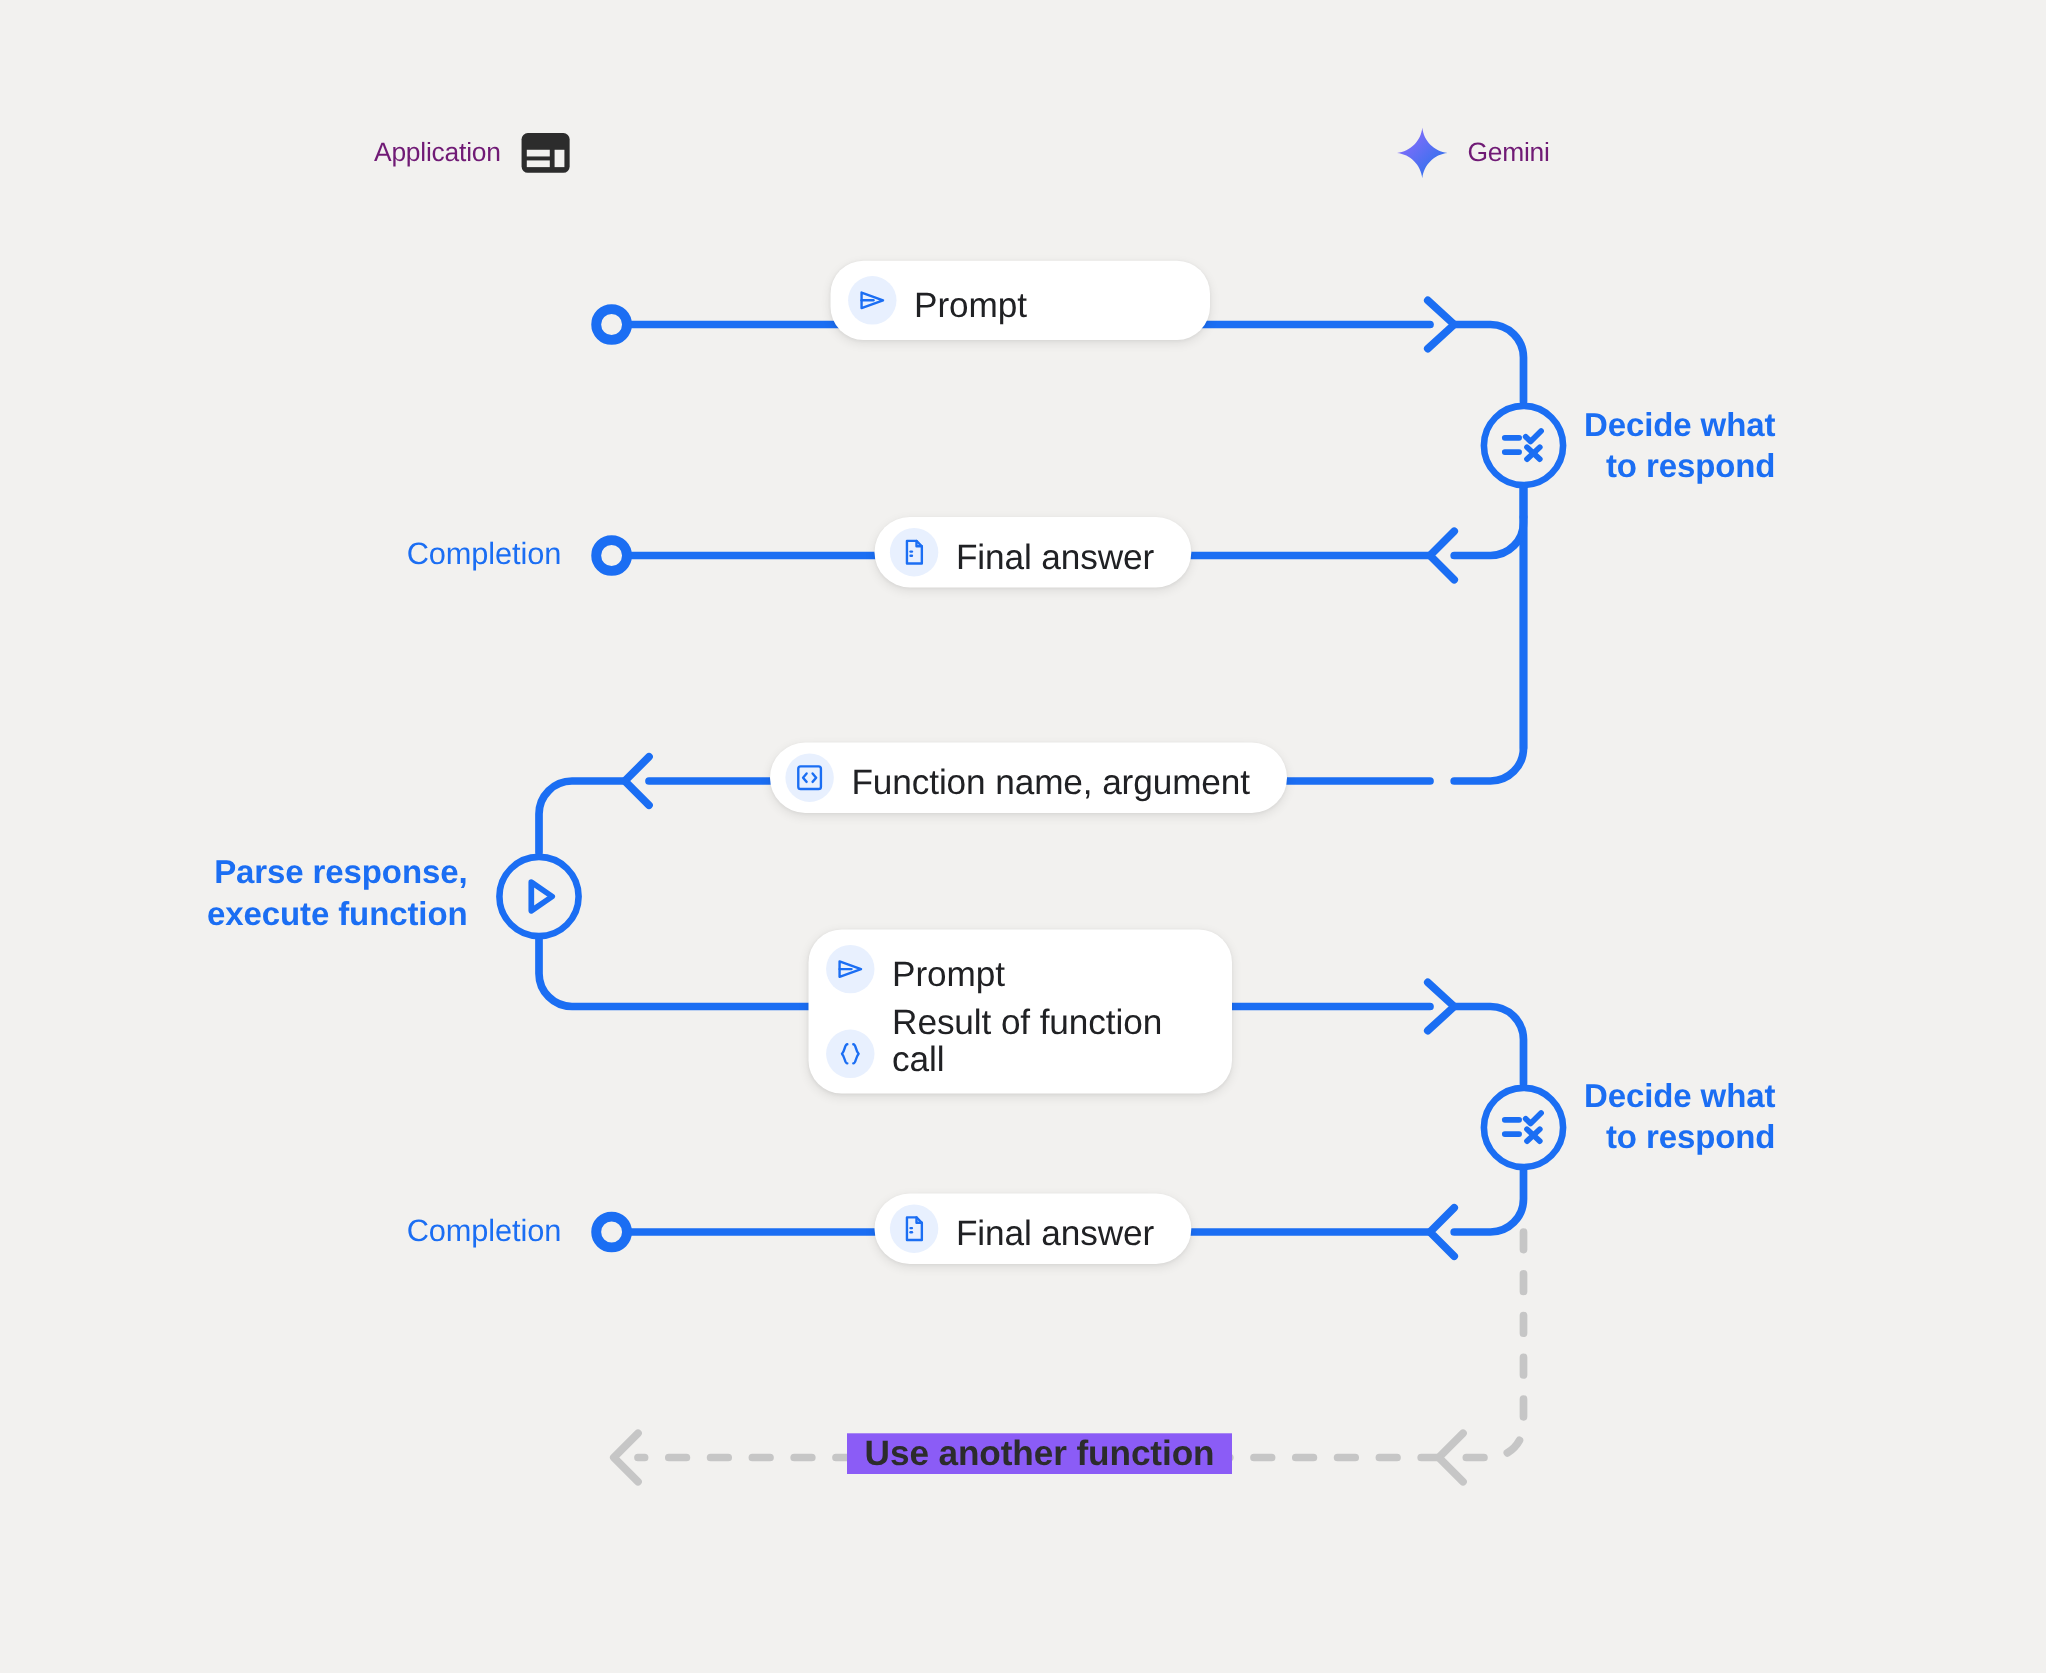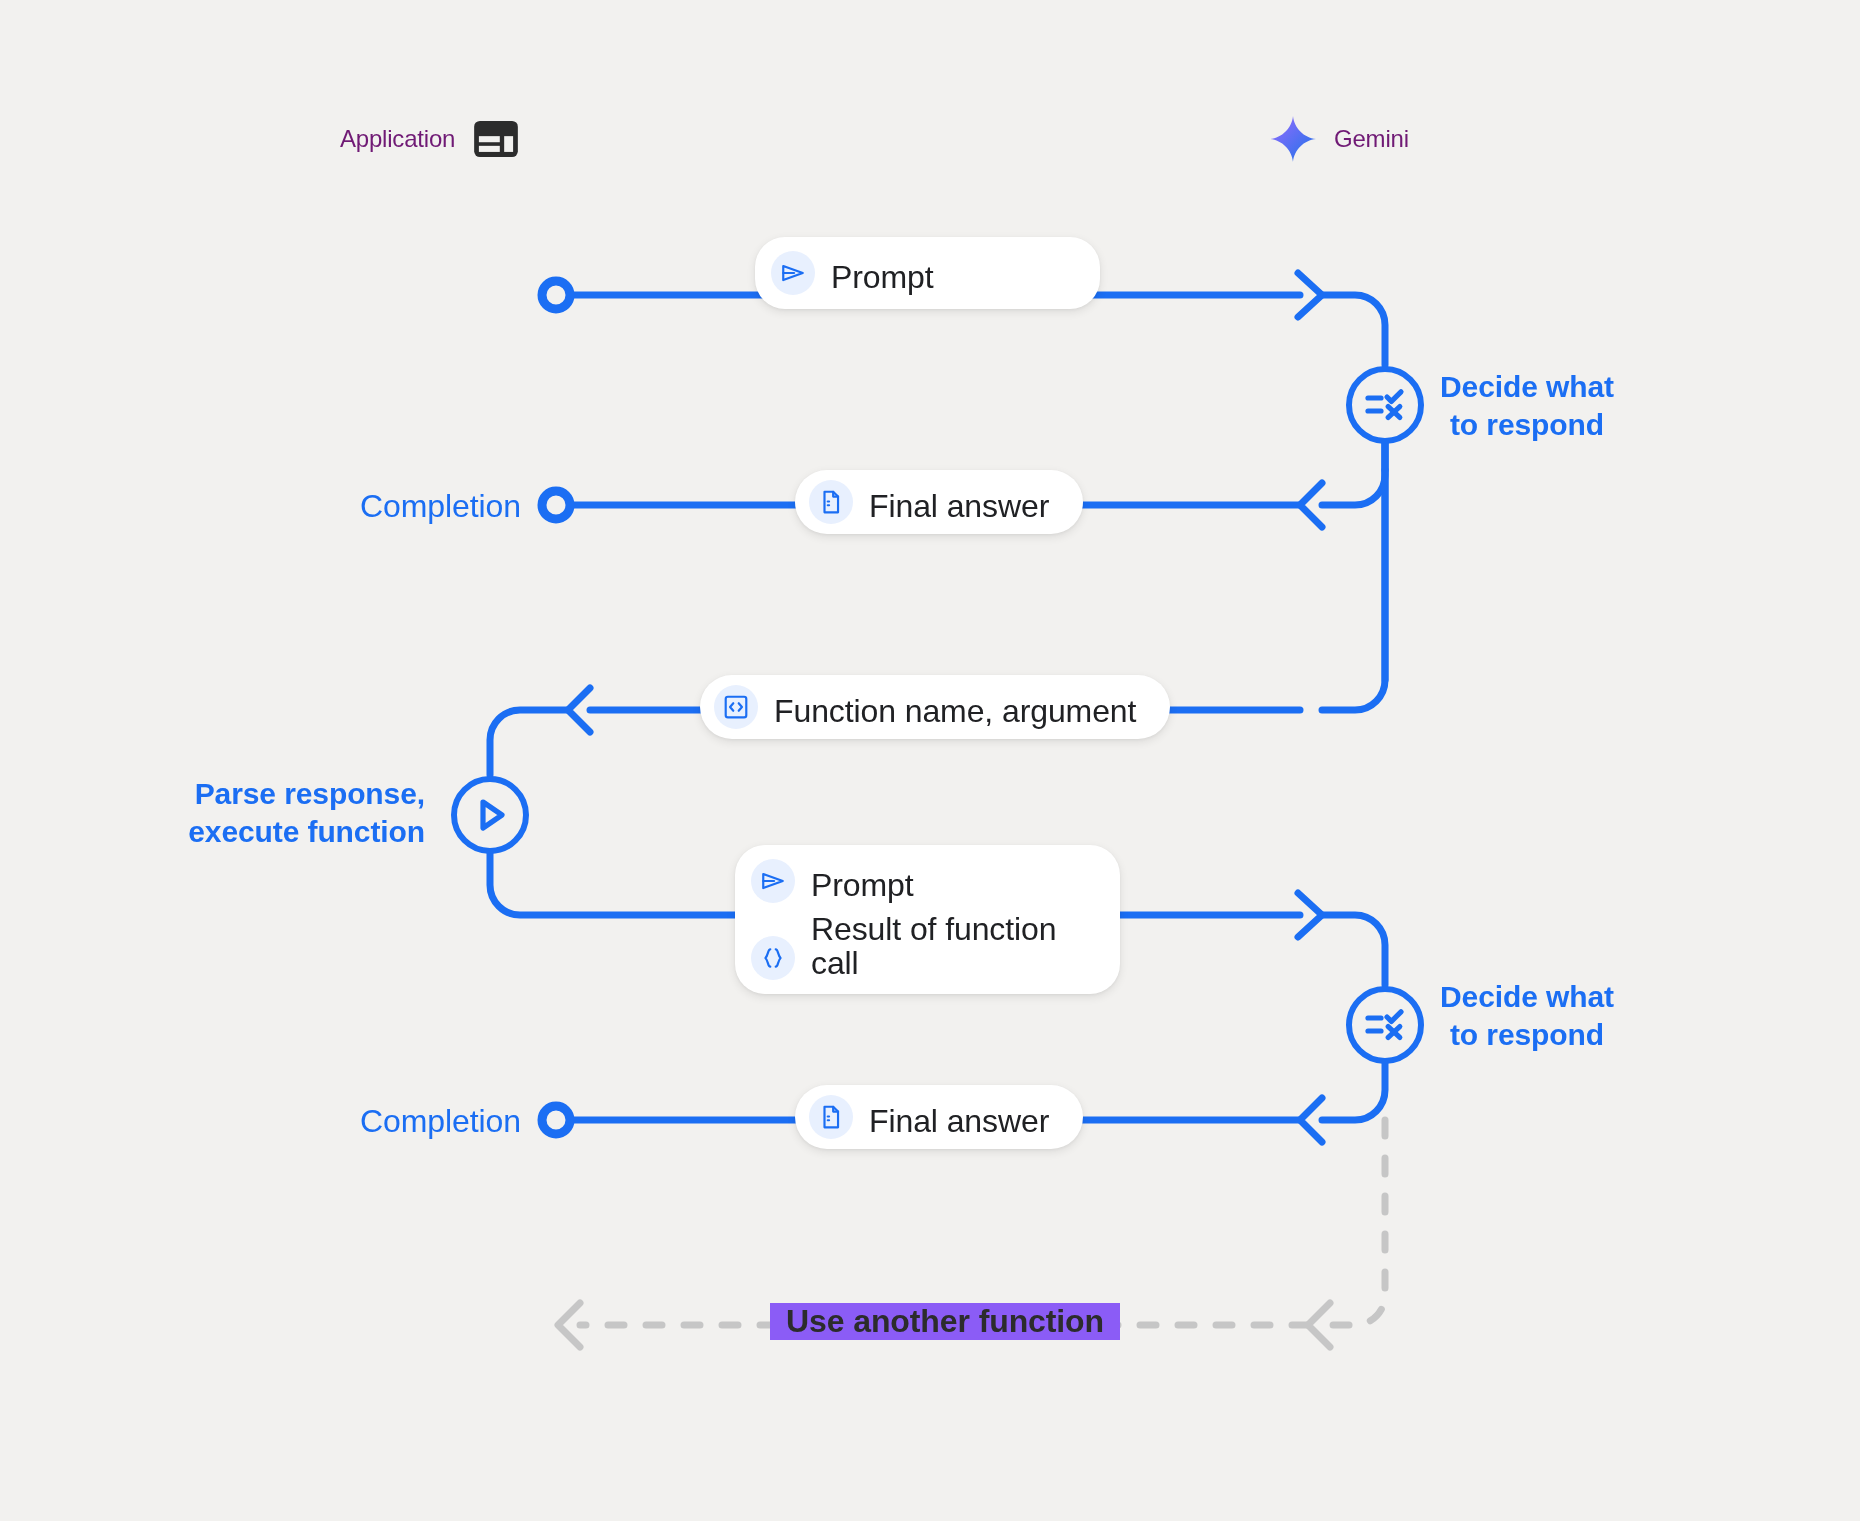--- a/index.html
+++ b/index.html
@@ -58,29 +58,29 @@
   
   .ann {
     position: absolute;
     color: #1b6ef3;
     font-size: 30px;
     font-weight: 700;
     line-height: 1.28;
     letter-spacing: -0.1px;
     white-space: pre-line;
   }
-  .ann.right { text-align: center; }
+  .ann.right { text-align: right; }
   .ann.left  { text-align: right; }
   .completion {
     position: absolute;
     color: #1b6ef3;
-    font-size: 32px;
+    font-size: 28px;
     letter-spacing: -0.1px;
     white-space: nowrap;
-    text-align: right;
+    text-align: center;
   }
   .loop-label {
     position: absolute;
     color: #2c2c2c;
     font-size: 32px;
     letter-spacing: -0.1px;
     white-space: nowrap;
     background: #8b5cf6;
     padding: 0 16px;
     z-index: 4;

